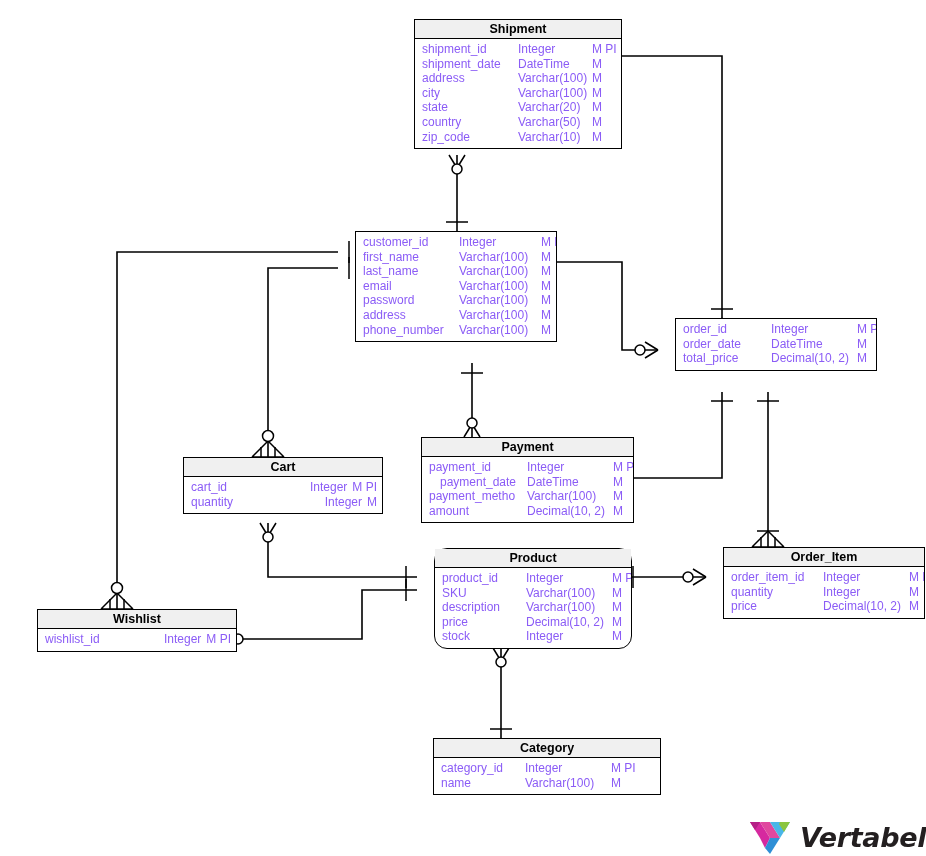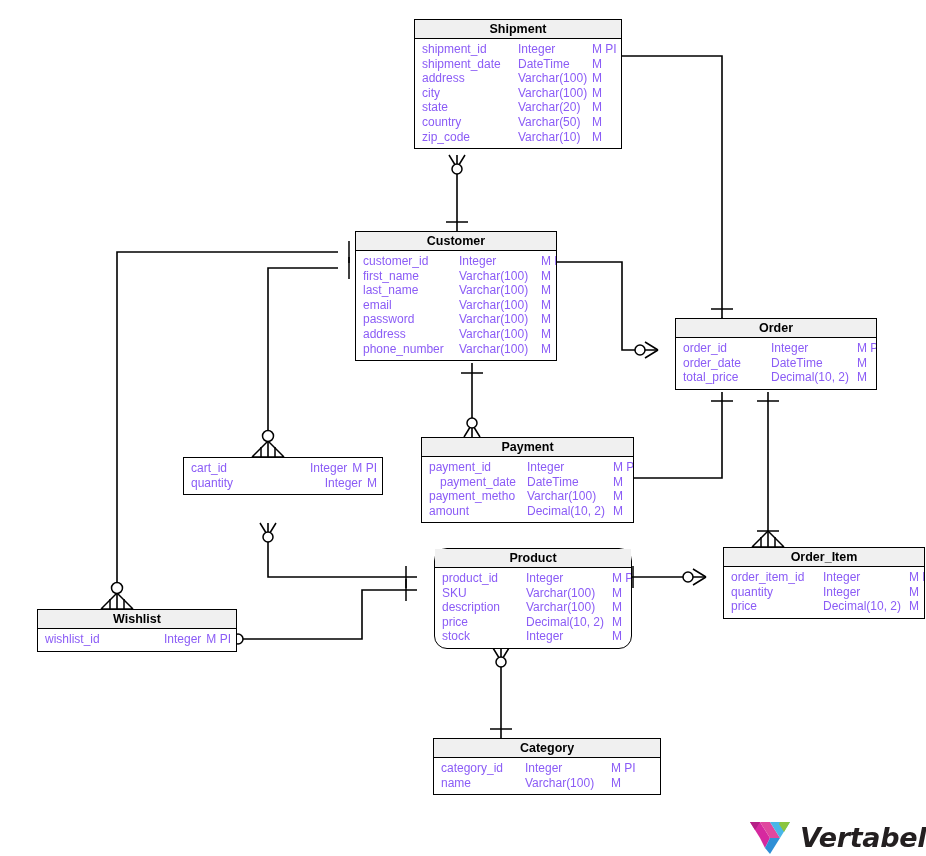--- a/index.html
+++ b/index.html
@@ -293,21 +293,20 @@
             <span class="aflags">M</span>
           </div>
           <div class="attr">
             <span class="aname" style="width: 96px;">zip_code</span>
             <span class="atype" style="width: 74px;">Varchar(10)</span>
             <span class="aflags">M</span>
           </div>
         </div>
       </div>
       <div class="entity" style="left: 338px; top: 231px; width: 202px;">
-        <div class="entity-title">Customer</div>
         <div class="entity-body cols">
           <div class="attr">
             <span class="aname" style="width: 96px;">customer_id</span>
             <span class="atype" style="width: 82px;">Integer</span>
             <span class="aflags">M PI</span>
           </div>
           <div class="attr">
             <span class="aname" style="width: 96px;">first_name</span>
             <span class="atype" style="width: 82px;">Varchar(100)</span>
             <span class="aflags">M</span>
@@ -333,21 +332,20 @@
             <span class="aflags">M</span>
           </div>
           <div class="attr">
             <span class="aname" style="width: 96px;">phone_number</span>
             <span class="atype" style="width: 82px;">Varchar(100)</span>
             <span class="aflags">M</span>
           </div>
         </div>
       </div>
       <div class="entity" style="left: 658px; top: 318px; width: 202px;">
-        <div class="entity-title">Order</div>
         <div class="entity-body cols">
           <div class="attr">
             <span class="aname" style="width: 88px;">order_id</span>
             <span class="atype" style="width: 86px;">Integer</span>
             <span class="aflags">M PI</span>
           </div>
           <div class="attr">
             <span class="aname" style="width: 88px;">order_date</span>
             <span class="atype" style="width: 86px;">DateTime</span>
             <span class="aflags">M</span>
@@ -378,20 +376,21 @@
             <span class="aflags">M</span>
           </div>
           <div class="attr">
             <span class="aname" style="width: 98px;">amount</span>
             <span class="atype" style="width: 86px;">Decimal(10, 2)</span>
             <span class="aflags">M</span>
           </div>
         </div>
       </div>
       <div class="entity" style="left: 166px; top: 457px; width: 200px;">
+        <div class="entity-title">Cart</div>
         <div class="entity-body rightalign">
           <div class="attr rightalign">
             <span class="aname">cart_id</span>
             <span class="atype" style="padding-right: 5px;">Integer</span>
             <span class="aflags">M PI</span>
           </div>
           <div class="attr rightalign">
             <span class="aname">quantity</span>
             <span class="atype" style="padding-right: 5px;">Integer</span>
             <span class="aflags">M</span>

